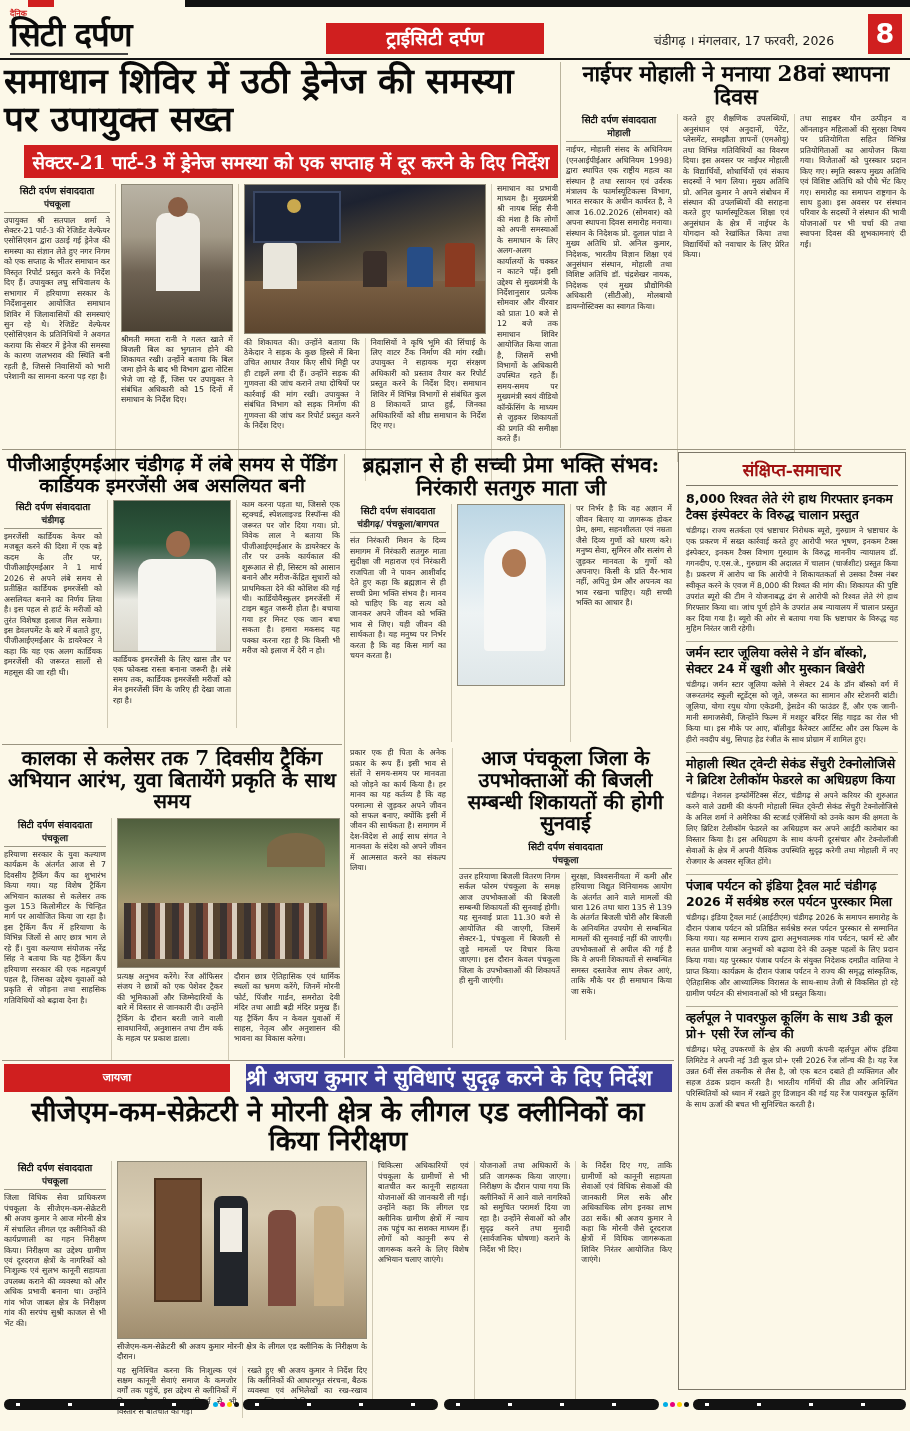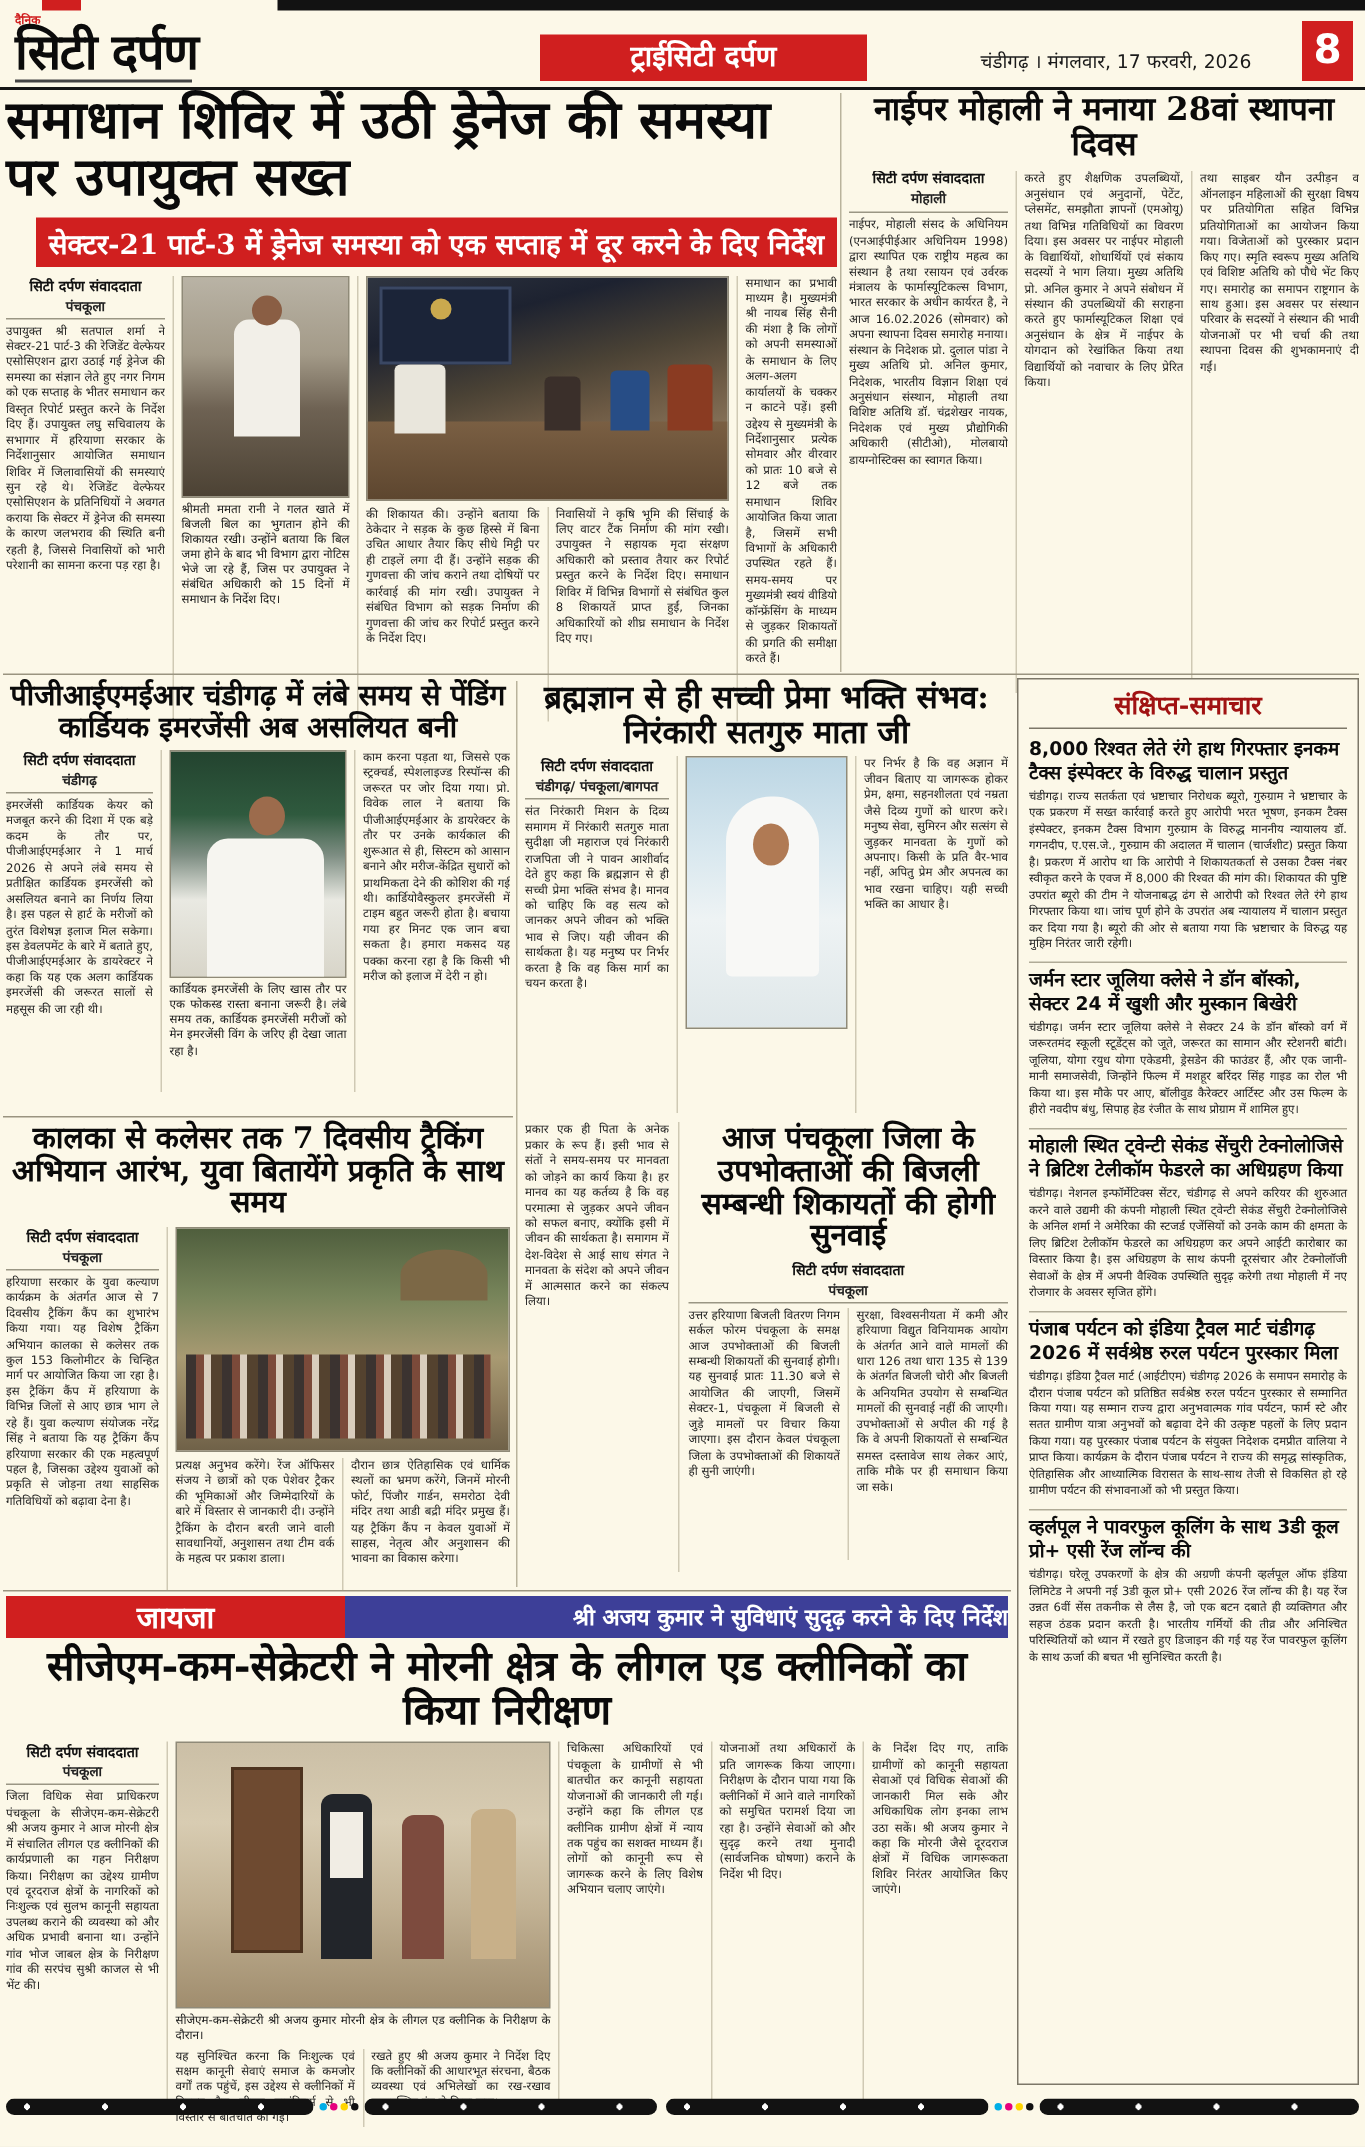--- a/index.html
+++ b/index.html
@@ -5,21 +5,21 @@
   html,body{margin:0;padding:0;}
   body{background:#e8e4d4;font-family:"DejaVu Sans",sans-serif;}
   .page{position:relative;width:910px;height:1431px;margin:0 auto;background:#fcf8e8;overflow:hidden;color:#141414;}
   
   .top-black-rule{position:absolute;left:185px;top:0;width:725px;height:7px;background:#121212;}
   .top-red-mark{position:absolute;left:28px;top:0;width:26px;height:7px;background:#d01f1f;}
   .masthead{position:absolute;left:10px;top:10px;line-height:1;}
   .masthead .kicker{display:block;color:#d01f1f;font-size:8px;font-weight:bold;}
   .masthead h1{margin:0;font-size:33px;font-weight:800;letter-spacing:-1px;color:#0b0b0b;font-family:"DejaVu Serif",serif;}
   .masthead .tagline-rule{width:118px;height:2px;background:#444;margin-top:2px;}
-  .center-banner{position:absolute;left:360px;top:23px;width:218px;height:31px;background:#d01f1f;color:#fff;
+  .center-banner{position:absolute;left:326px;top:23px;width:218px;height:31px;background:#d01f1f;color:#fff;
     font-size:19px;font-weight:800;text-align:center;line-height:31px;font-family:"DejaVu Serif",serif;}
   .edition-dateline{position:absolute;left:630px;top:32px;width:228px;text-align:center;font-size:12.5px;font-weight:normal;color:#1a1a1a;}
   .pageno{position:absolute;left:868px;top:14px;width:34px;height:40px;background:#d01f1f;color:#fff;
     font-size:27px;font-weight:800;text-align:center;line-height:40px;}
   .header-rule{position:absolute;left:0;top:58px;width:910px;height:2px;background:#161616;}
   
   .headline{font-weight:800;color:#0a0a0a;font-family:"DejaVu Serif",serif;line-height:1.08;margin:0;}
   .byline{font-weight:bold;text-align:center;font-size:9.5px;color:#111;}
   .place{font-weight:bold;text-align:center;font-size:9px;color:#222;border-bottom:1px solid #9a9684;padding-bottom:2px;margin-bottom:3px;}
   .col{font-size:7.8px;line-height:1.34;text-align:justify;color:#1d1d1d;overflow:hidden;}
@@ -103,24 +103,24 @@
   .briefs{position:absolute;left:678px;top:452px;width:228px;height:938px;border:1px solid #7c7768;
     box-sizing:border-box;padding:5px 7px;overflow:hidden;background:#fcf8e8;}
   .briefs .title{color:#a01212;font-size:17px;font-weight:800;text-align:center;
     border-bottom:1px solid #7c7768;padding-bottom:4px;margin-bottom:5px;font-family:"DejaVu Serif",serif;}
   .brief + .brief{border-top:1px solid #b0ab97;margin-top:6px;padding-top:3px;}
   .brief h3{margin:0 0 3px 0;font-size:12.5px;line-height:1.28;font-weight:800;color:#0c0c0c;}
   .brief .btext{font-size:7.7px;line-height:1.42;text-align:justify;color:#242424;}
   
   .cjm{position:absolute;left:4px;top:1064px;width:668px;}
   .cjm .barrow{display:flex;height:28px;}
-  .cjm .tagbox{width:226px;background:#d01f1f;color:#fff;font-size:20px;font-weight:800;
+  .cjm .tagbox{width:226px;background:#d01f1f;color:#fff;font-size:11px;font-weight:800;
     text-align:center;line-height:28px;font-family:"DejaVu Serif",serif;}
-  .cjm .strap{flex:1;background:#3d3f98;color:#fff;font-size:15px;font-weight:800;
-    text-align:right;line-height:28px;font-family:"DejaVu Serif",serif;}
+  .cjm .strap{flex:1;background:#3d3f98;color:#fff;font-size:21px;font-weight:800;
+    text-align:left;line-height:28px;font-family:"DejaVu Serif",serif;margin-left:16px;}
   .cjm .headline{font-size:27px;text-align:center;margin-top:5px;}
   .cjm .content{margin-top:6px;height:242px;}
   .cjm .c1{width:102px;flex:none;}
   .cjm .cphoto{width:250px;flex:none;display:flex;flex-direction:column;}
   .ph-inspect{width:100%;height:178px;flex:none;
     background:linear-gradient(180deg,#cbbfa6 0%,#d8ccb2 30%,#c2b294 62%,#a08d6e 100%);}
   .ph-inspect .door{position:absolute;left:36px;top:16px;width:44px;height:120px;background:#6e4a30;border:2px solid #4d3categorical;}
   .ph-inspect .man{position:absolute;left:96px;top:34px;width:34px;height:110px;background:#22252a;border-radius:8px 8px 0 0;}
   .ph-inspect .shirt{position:absolute;left:102px;top:46px;width:22px;height:44px;background:#f1ede4;}
   .ph-inspect .w1{position:absolute;left:150px;top:48px;width:28px;height:96px;background:#7d4b3e;border-radius:8px 8px 0 0;}

